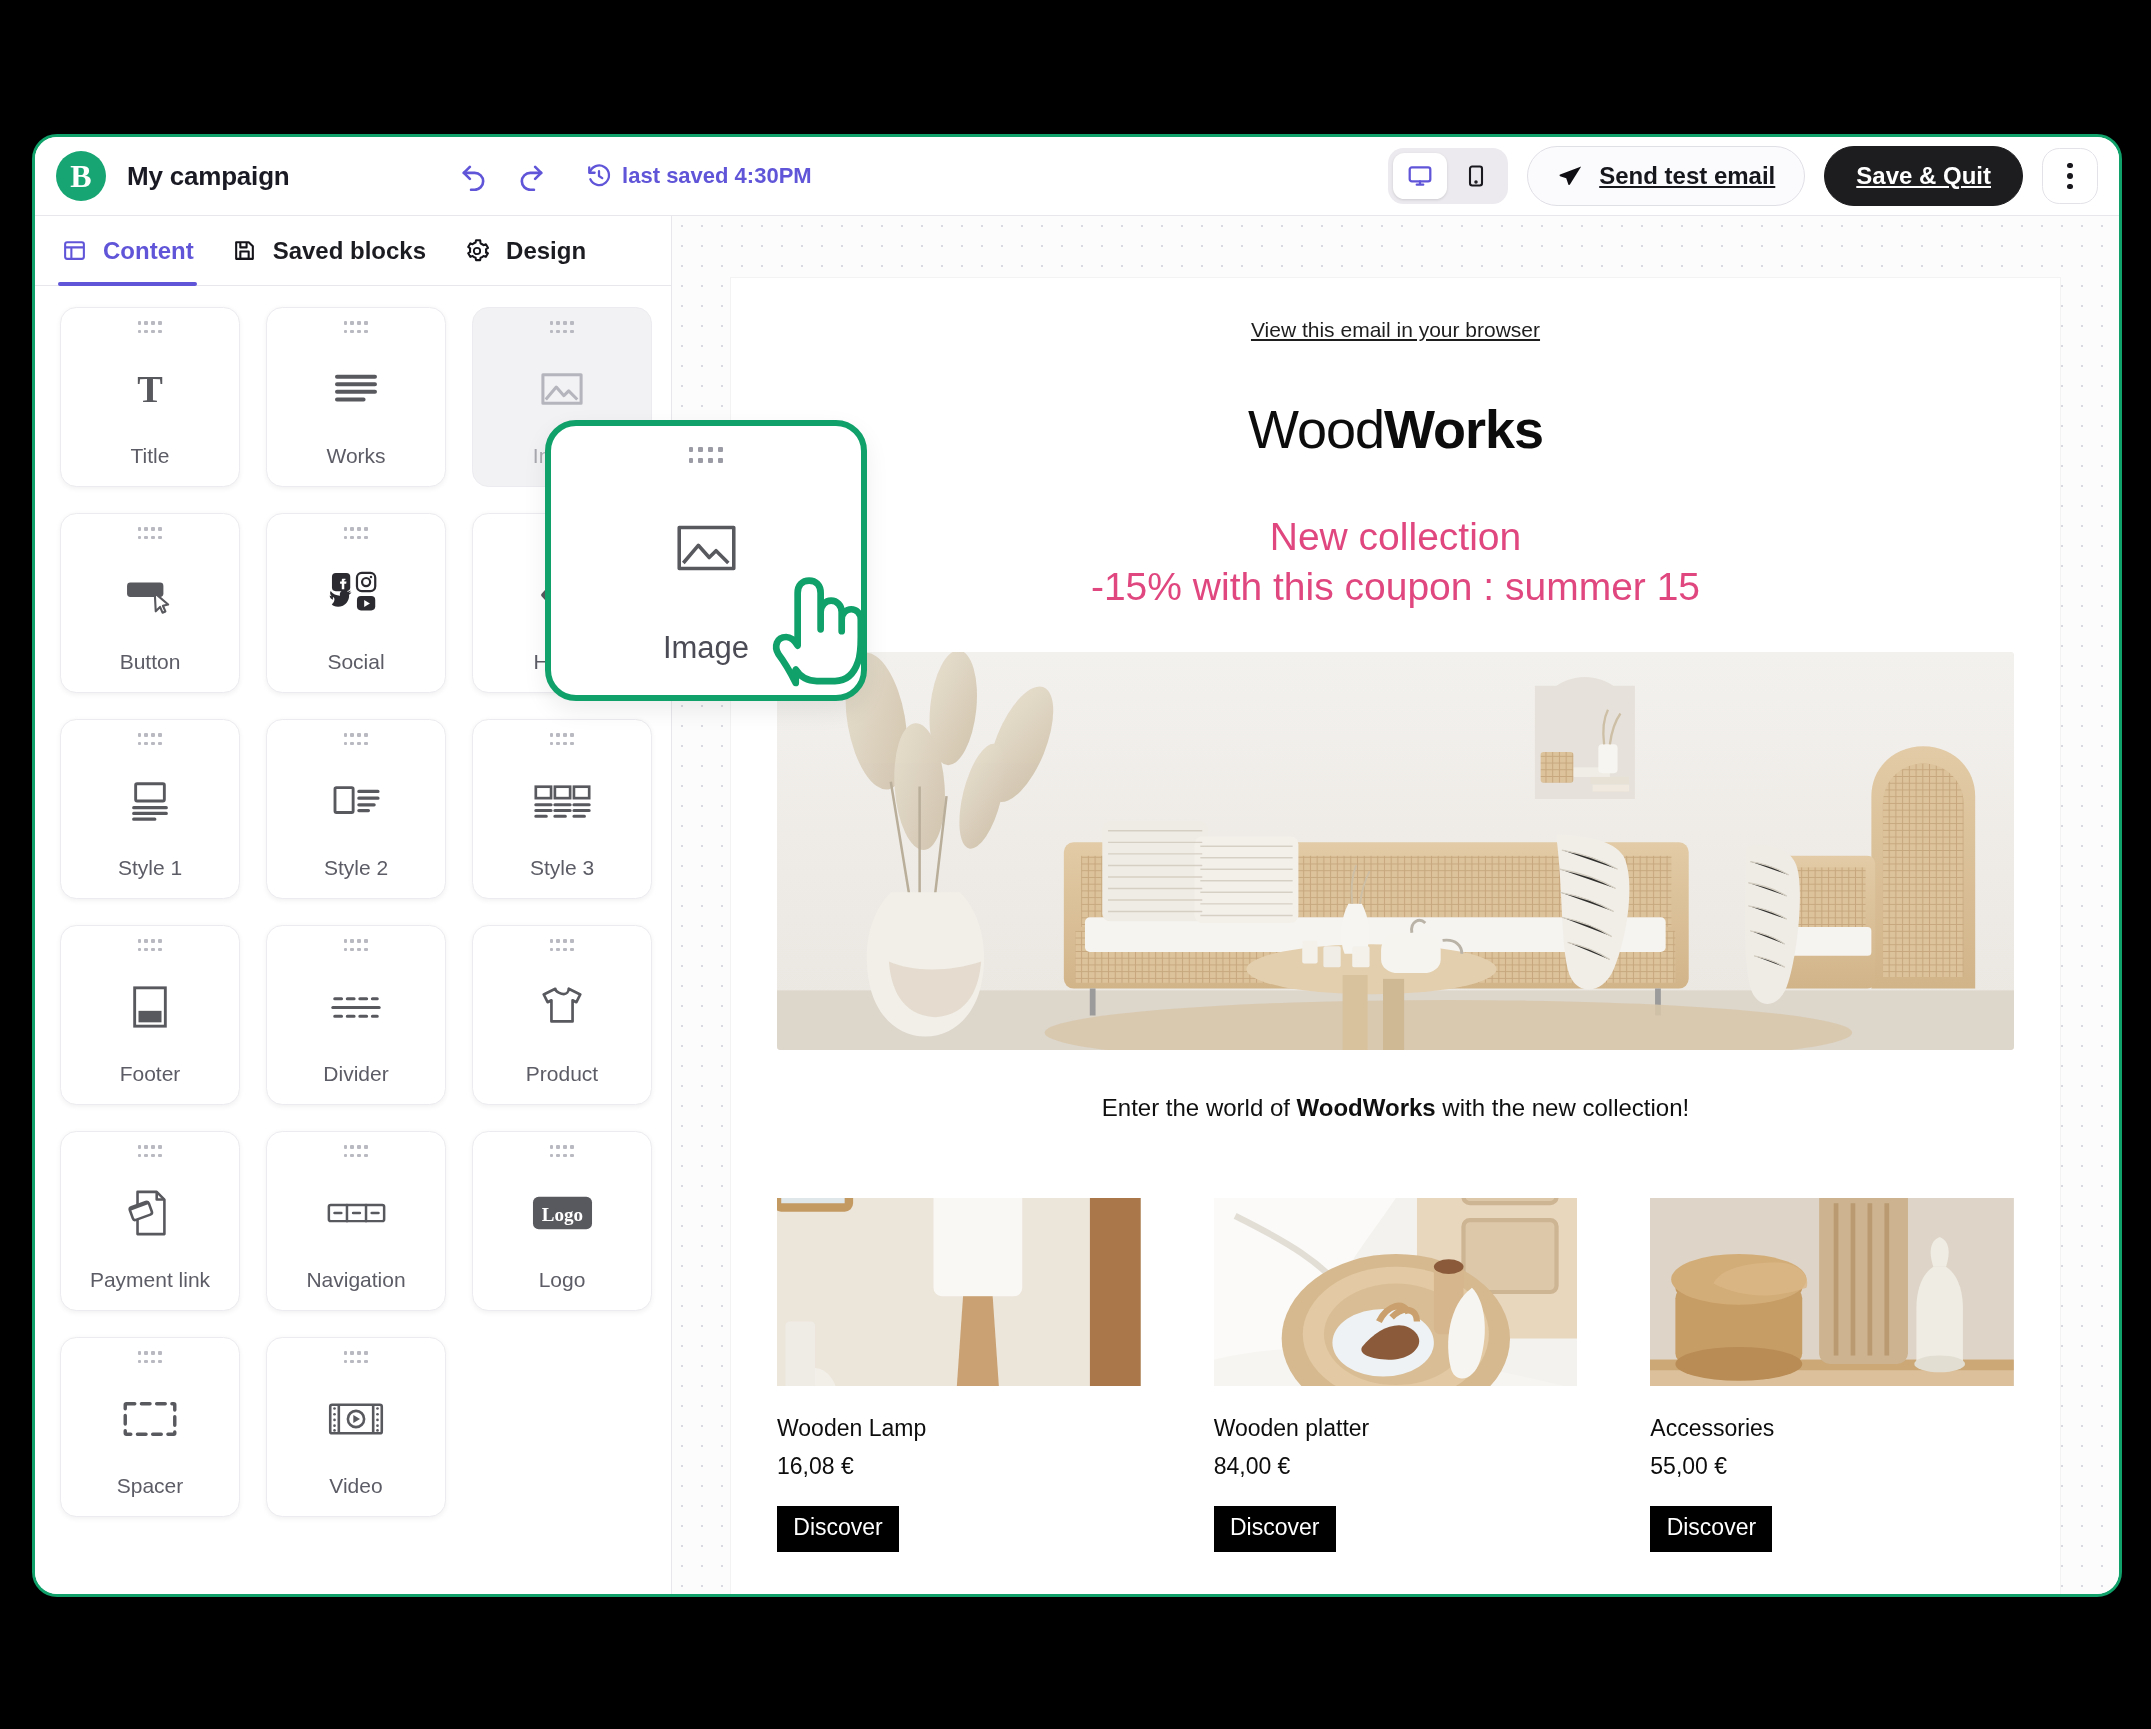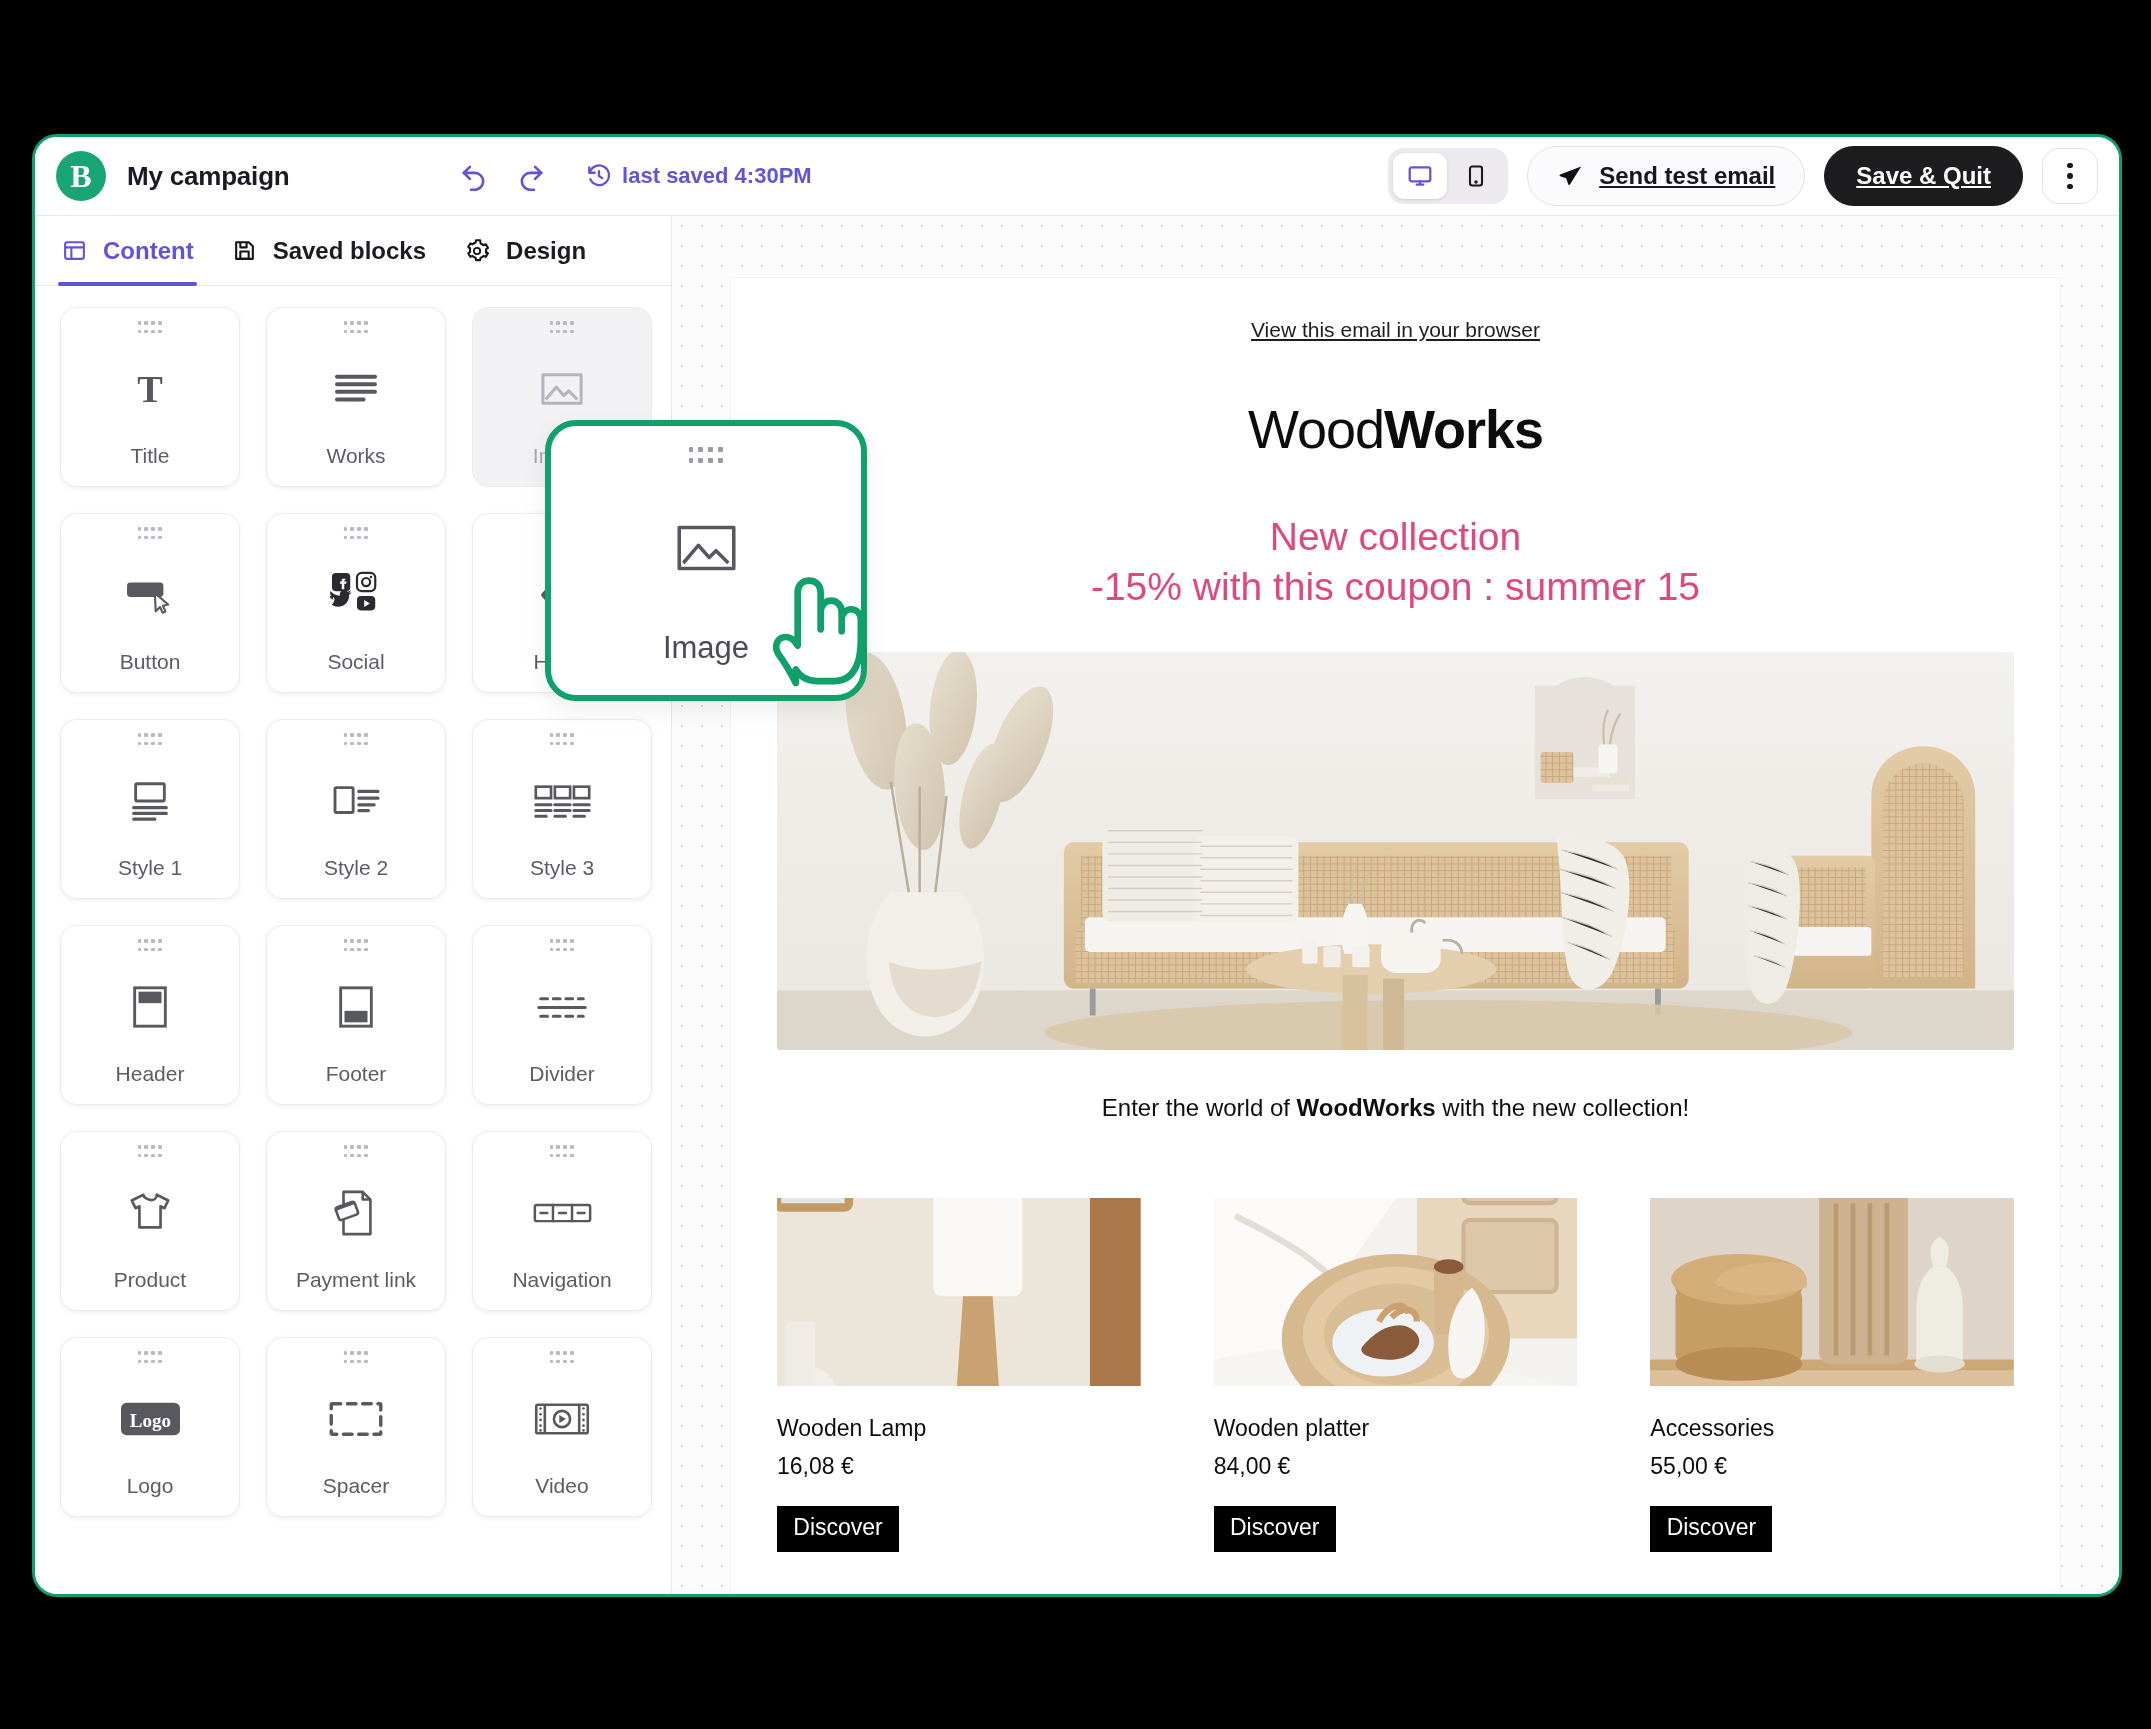--- a/index.html
+++ b/index.html
@@ -612,39 +612,20 @@
                   <rect x="24" y="7" width="16" height="12"></rect>
                   <rect x="44" y="7" width="16" height="12"></rect>
                 <path d="M4 26h16M4 32h16M4 38h11" stroke-width="3.2" stroke-linecap="round"></path>
                 <path d="M24 26h16M24 32h16M24 38h11" stroke-width="3.2" stroke-linecap="round"></path>
                 <path d="M44 26h16M44 32h16M44 38h11" stroke-width="3.2" stroke-linecap="round"></path>
               </svg>
             </div>
             <div class="block-label">Style 3</div>
           </div>
 
-          <div class="block-card">
-            <div class="grip">
-                <i></i>
-                <i></i>
-                <i></i>
-                <i></i>
-                <i></i>
-                <i></i>
-                <i></i>
-                <i></i>
-              </div>
-            <div class="block-icon">
-              <svg width="46" height="48" viewBox="0 0 48 50" fill="none" stroke="#58585f" stroke-width="3">
-                <rect x="8" y="5" width="32" height="40"></rect>
-                  <rect x="12" y="9" width="24" height="12" fill="#58585f" stroke="none"></rect>
-              </svg>
-            </div>
-            <div class="block-label">Header</div>
-          </div>
 
           <div class="block-card">
             <div class="grip">
                 <i></i>
                 <i></i>
                 <i></i>
                 <i></i>
                 <i></i>
                 <i></i>
                 <i></i>

